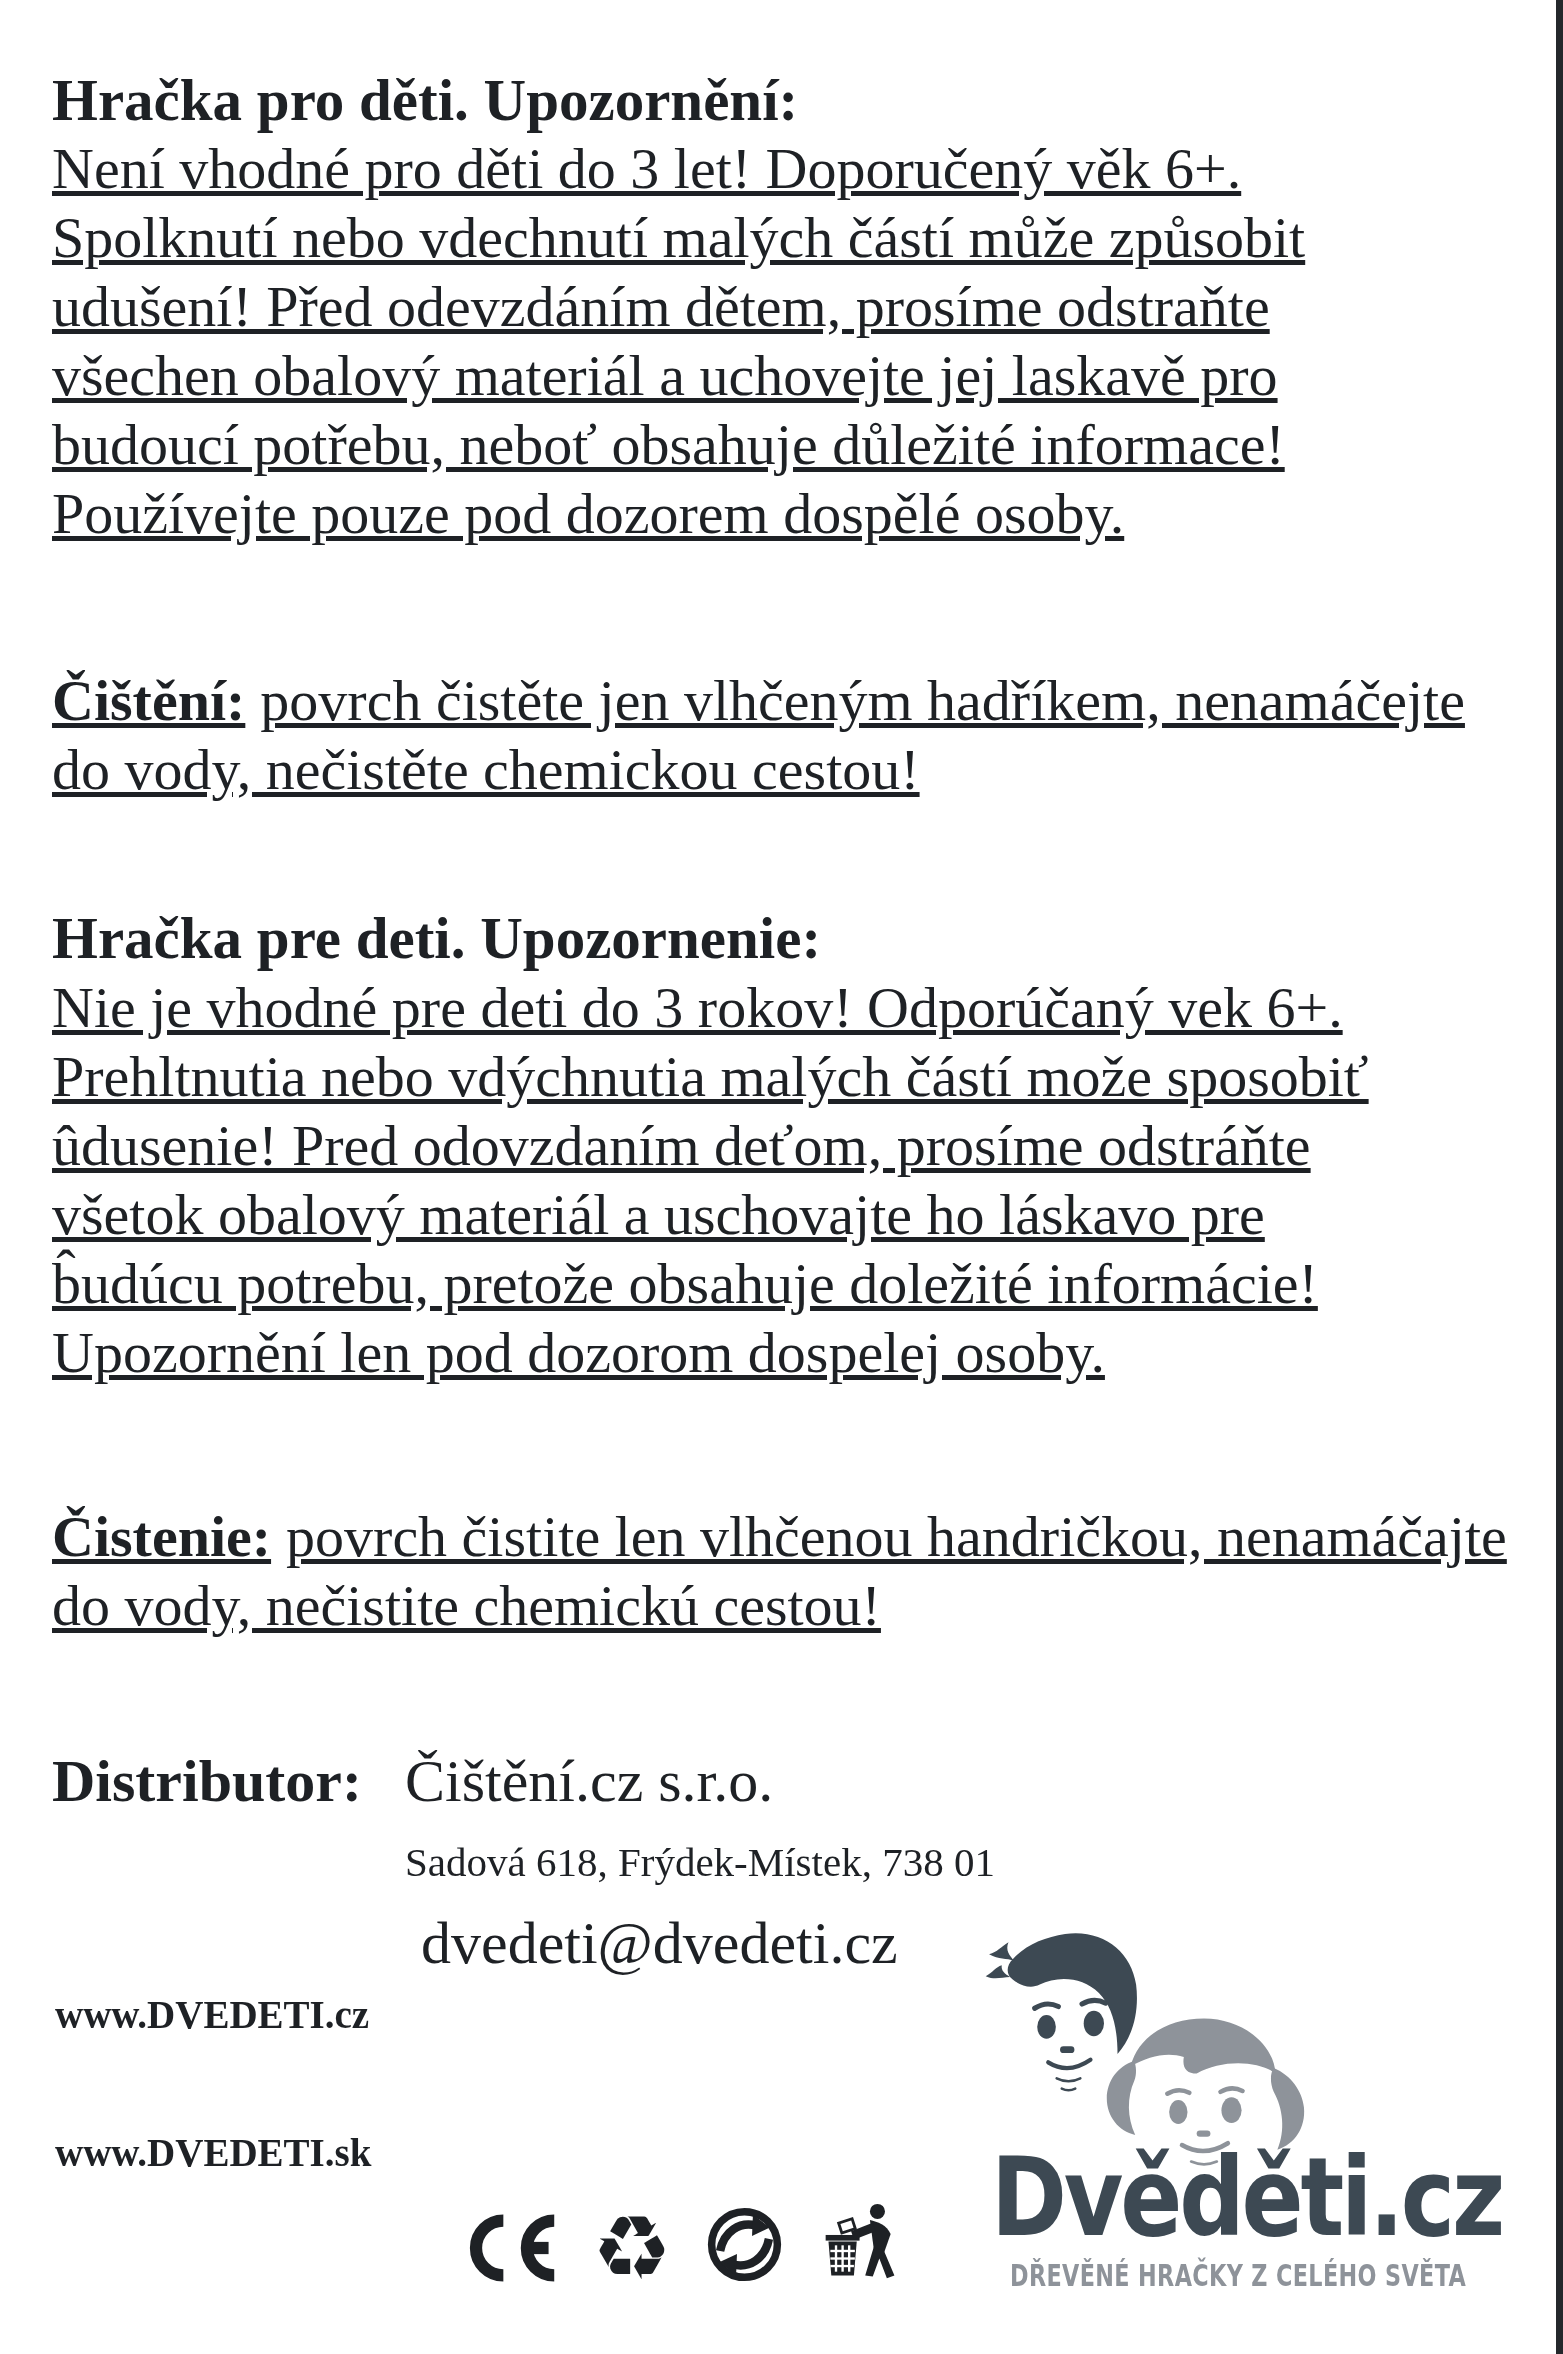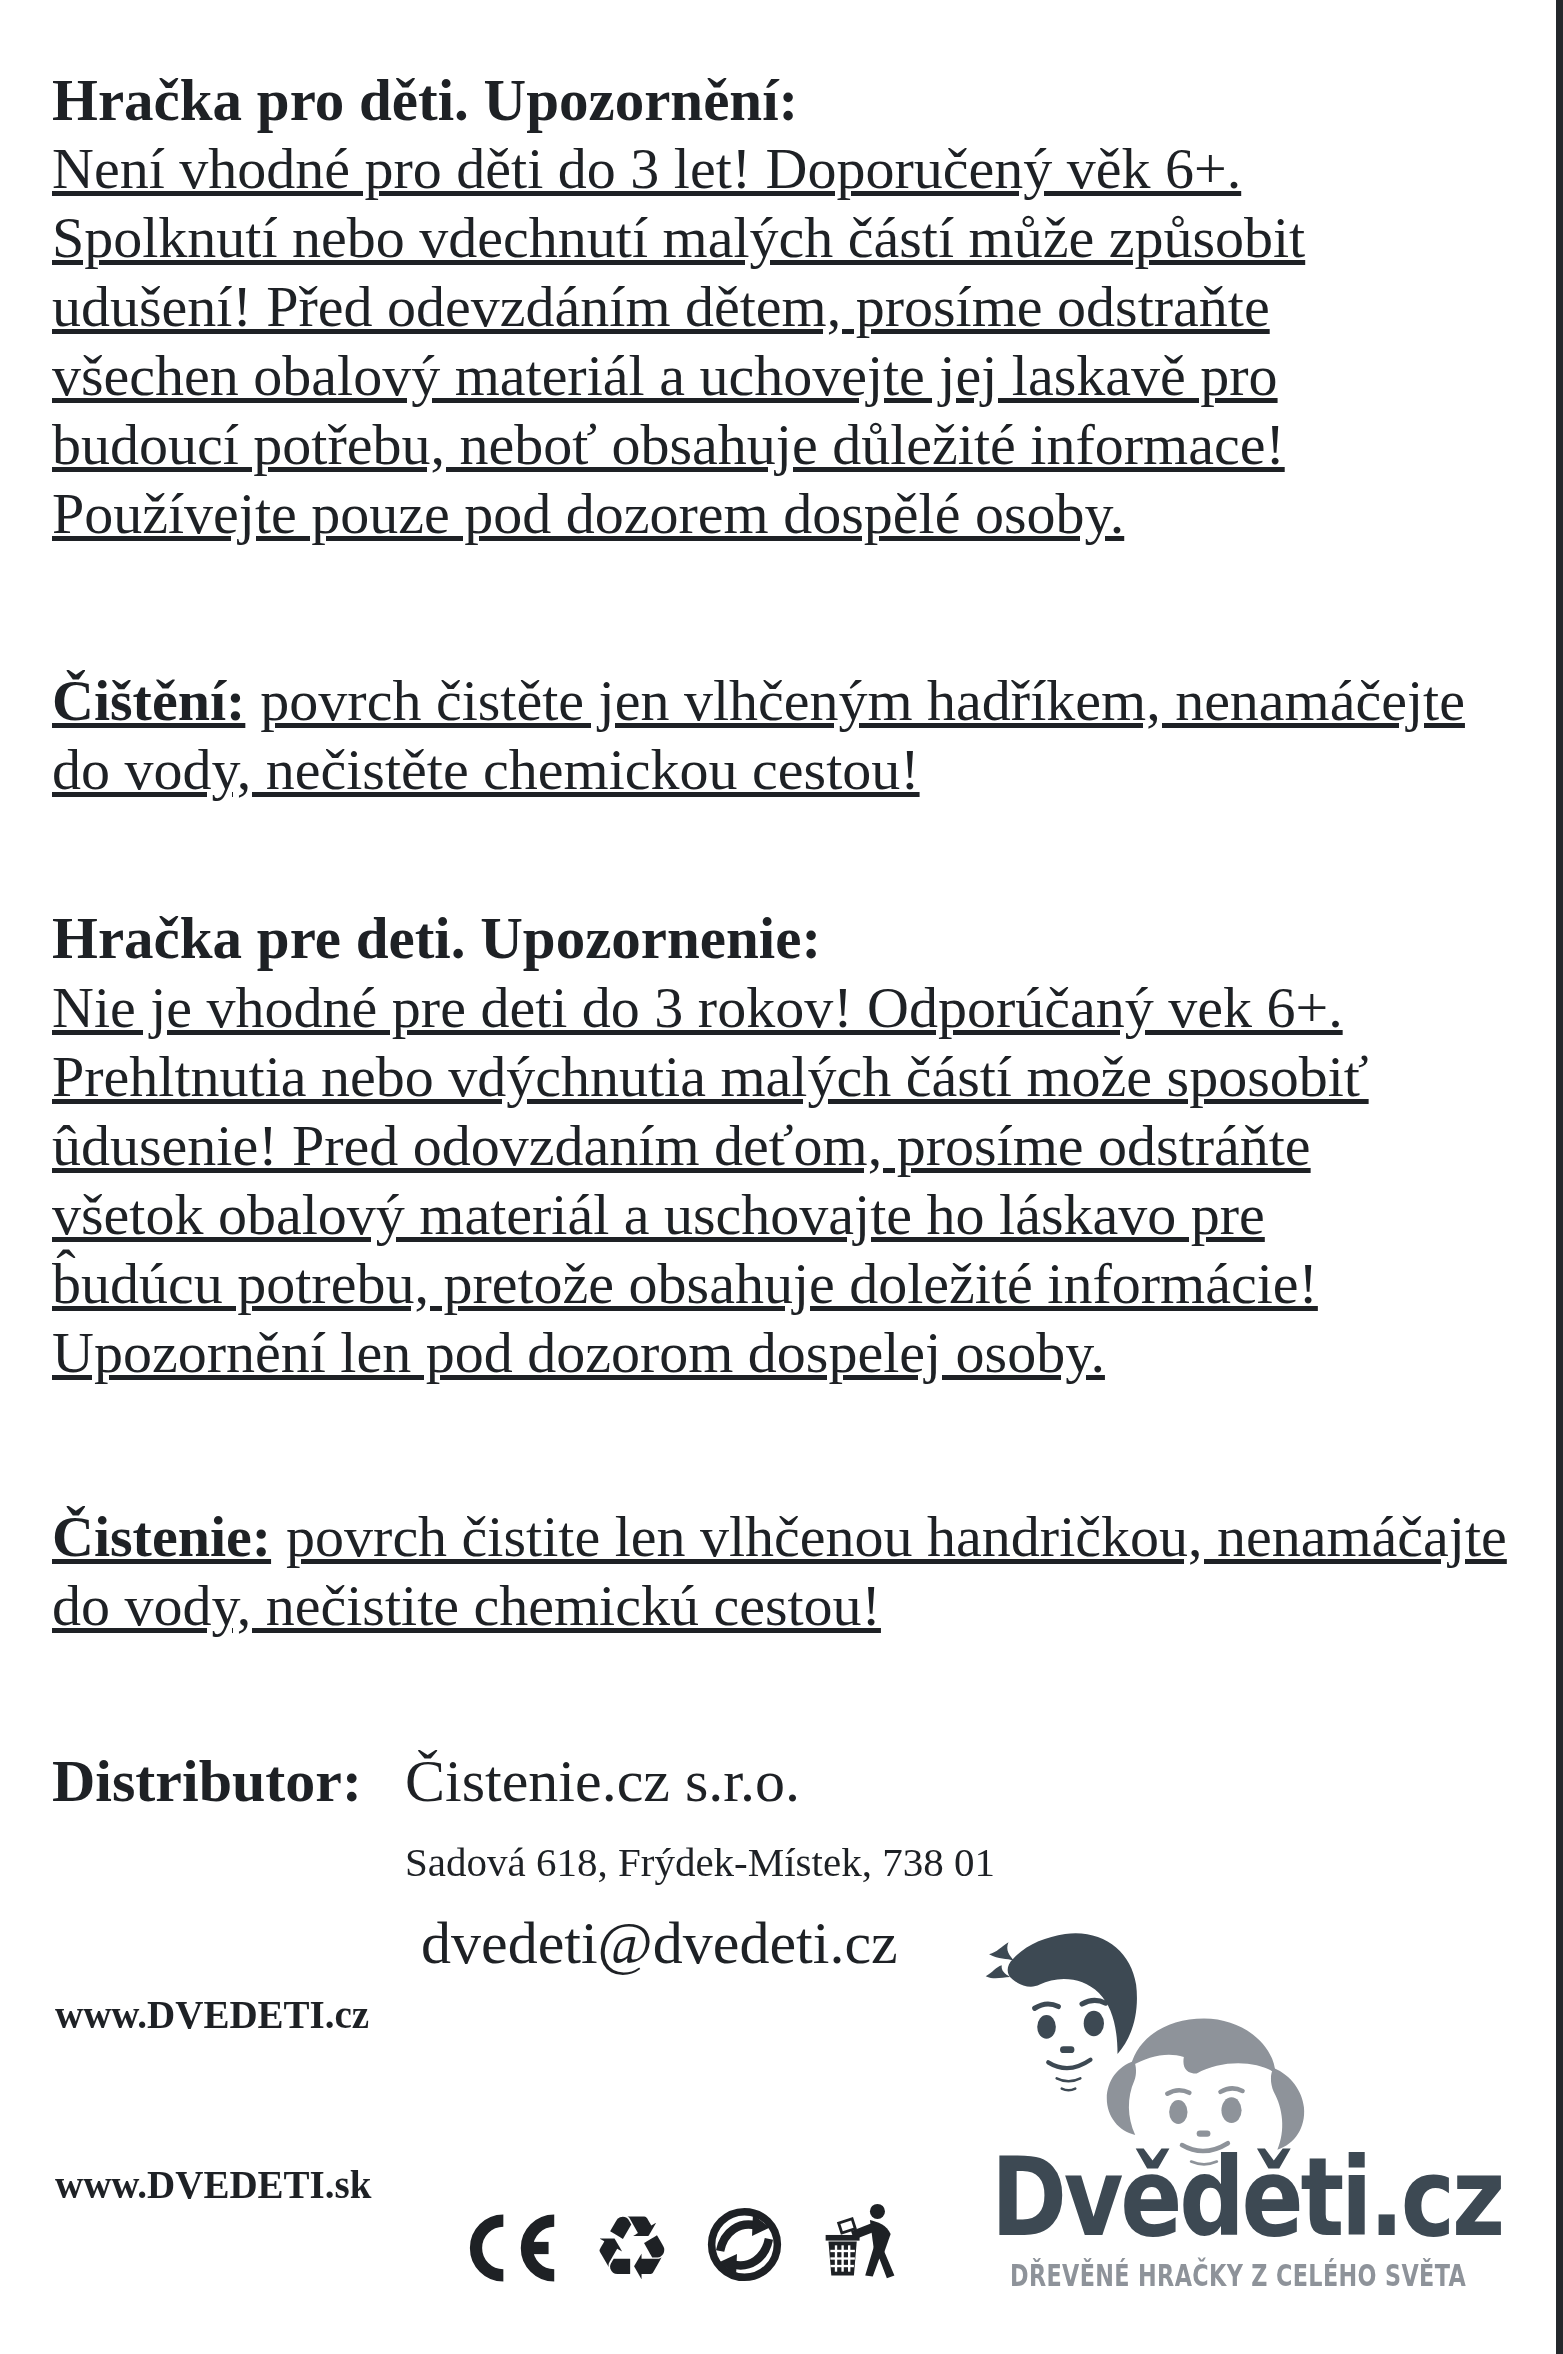--- a/index.html
+++ b/index.html
@@ -20,21 +20,21 @@
     font-weight:bold;font-size:59px;line-height:69px;white-space:nowrap;
   }
   .bodytext{font-size:58px;line-height:69px;}
   .bodytext div{white-space:nowrap;text-decoration:underline;}
   .lead{font-weight:bold;margin-right:15px;}
   .dist-label{position:absolute;left:52px;top:1744px;font-weight:bold;font-size:60px;line-height:75px;white-space:nowrap;}
   .dist-company{position:absolute;left:405px;top:1744px;font-size:60px;line-height:75px;white-space:nowrap;}
   .dist-address{position:absolute;left:405px;top:1825px;font-size:41px;line-height:75px;white-space:nowrap;}
   .dist-email{position:absolute;left:421px;top:1906px;font-size:60px;line-height:75px;white-space:nowrap;}
   .site1{position:absolute;left:55px;top:1992px;font-weight:bold;font-size:39px;line-height:45px;white-space:nowrap;}
-  .site2{position:absolute;left:55px;top:2130px;font-weight:bold;font-size:39px;line-height:45px;white-space:nowrap;margin-top:32px;}
+  .site2{position:absolute;left:55px;top:2130px;font-weight:bold;font-size:39px;line-height:45px;white-space:nowrap;}
   .marks-row{
     position:absolute;left:460px;top:2206px;height:81px;
     display:flex;align-items:flex-end;gap:34px;
   }
   .recycle-glyph{
     font-family:"DejaVu Sans", sans-serif;
     font-size:89px;line-height:77px;color:#1e2125;
     display:block;
   }
   .logo{position:absolute;left:970px;top:1911px;width:565px;height:433px;}
@@ -86,21 +86,21 @@
     <div>b̂udúcu potrebu, pretože obsahuje doležité informácie!</div>
     <div>Upozornění len pod dozorom dospelej osoby.</div>
   </div>
 
   <div class="serif-block bodytext" style="top:1502px;">
     <div><span class="lead">Čistenie:</span><span>povrch čistite len vlhčenou handričkou, nenamáčajte</span></div>
     <div>do vody, nečistite chemickú cestou!</div>
   </div>
 
   <div class="dist-label">Distributor:</div>
-  <div class="dist-company">Čistenie.cz s.r.o.</div>
+  <div class="dist-company">Čištění.cz s.r.o.</div>
   <div class="dist-address">Sadová 618, Frýdek-Místek, 738 01</div>
   <div class="dist-email">dvedeti@dvedeti.cz</div>
 
   <div class="site1">www.DVEDETI.cz</div>
   <div class="site2">www.DVEDETI.sk</div>
 
   <div class="marks-row">
 
     <span>
       <svg width="98" height="70" viewBox="0 0 104 74">

